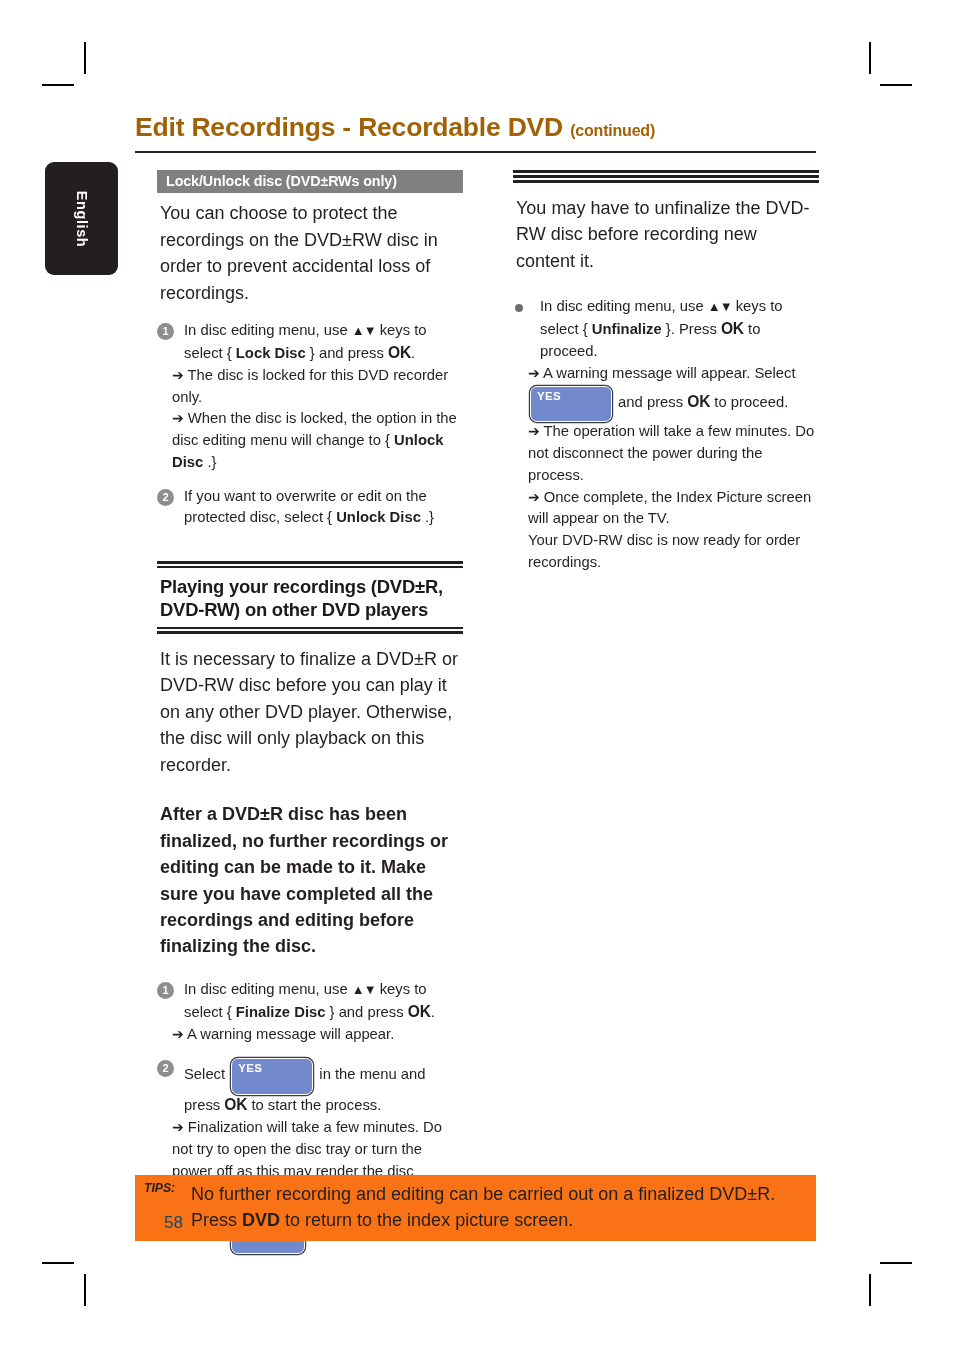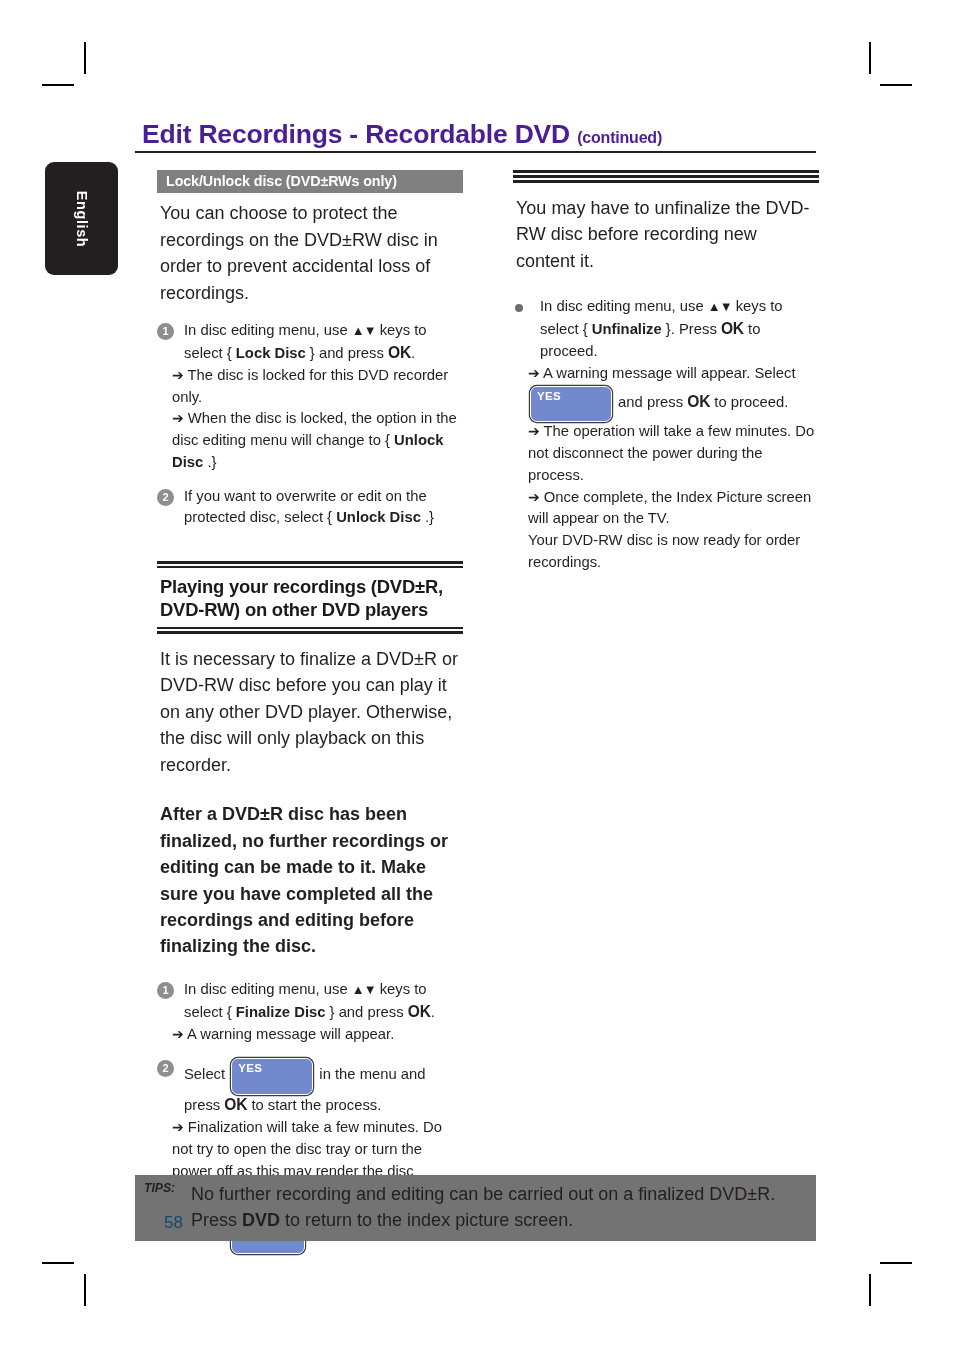--- a/index.html
+++ b/index.html
@@ -52,26 +52,26 @@
   }
 
   
   #title-wrap {
     position: absolute;
     left: 135px;
     top: 113px;
     width: 681px;
   }
   #title-wrap h1 {
-    margin: 7px;
+    margin: 0;
     font-size: 26.5px;
     font-weight: bold;
     letter-spacing: -0.2px;
     line-height: 1.12;
-    color: #4c1d95;
+    color: #a16207;
   }
   #title-wrap h1 .cont {
     font-size: 16px;
     font-weight: bold;
   }
   #title-rule {
     position: absolute;
     left: 135px;
     top: 151px;
     width: 681px;
@@ -183,21 +183,21 @@
     margin: 0 2px;
   }
   .pill.sm { min-width: 60px; }
 
   
   #tips {
     position: absolute;
     left: 135px;
     top: 1175px;
     width: 681px;
-    background: #737373;
+    background: #f97316;
     padding: 6px 0 8px 0;
   }
   #tips .row { display: flex; }
   #tips .label {
     width: 56px;
     padding-left: 9px;
     font-size: 12.2px;
     font-weight: bold;
     font-style: italic;
     box-sizing: border-box;

